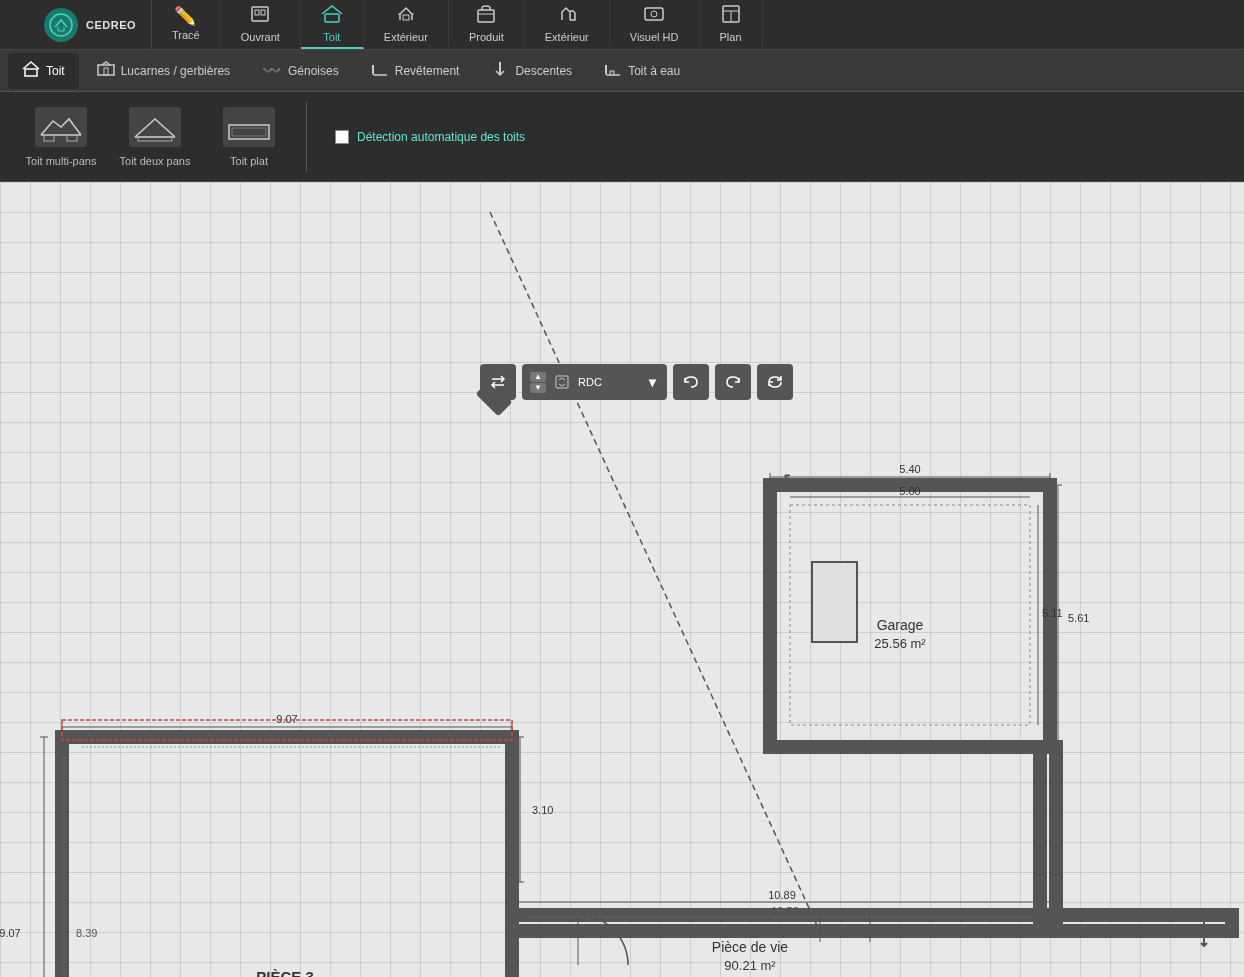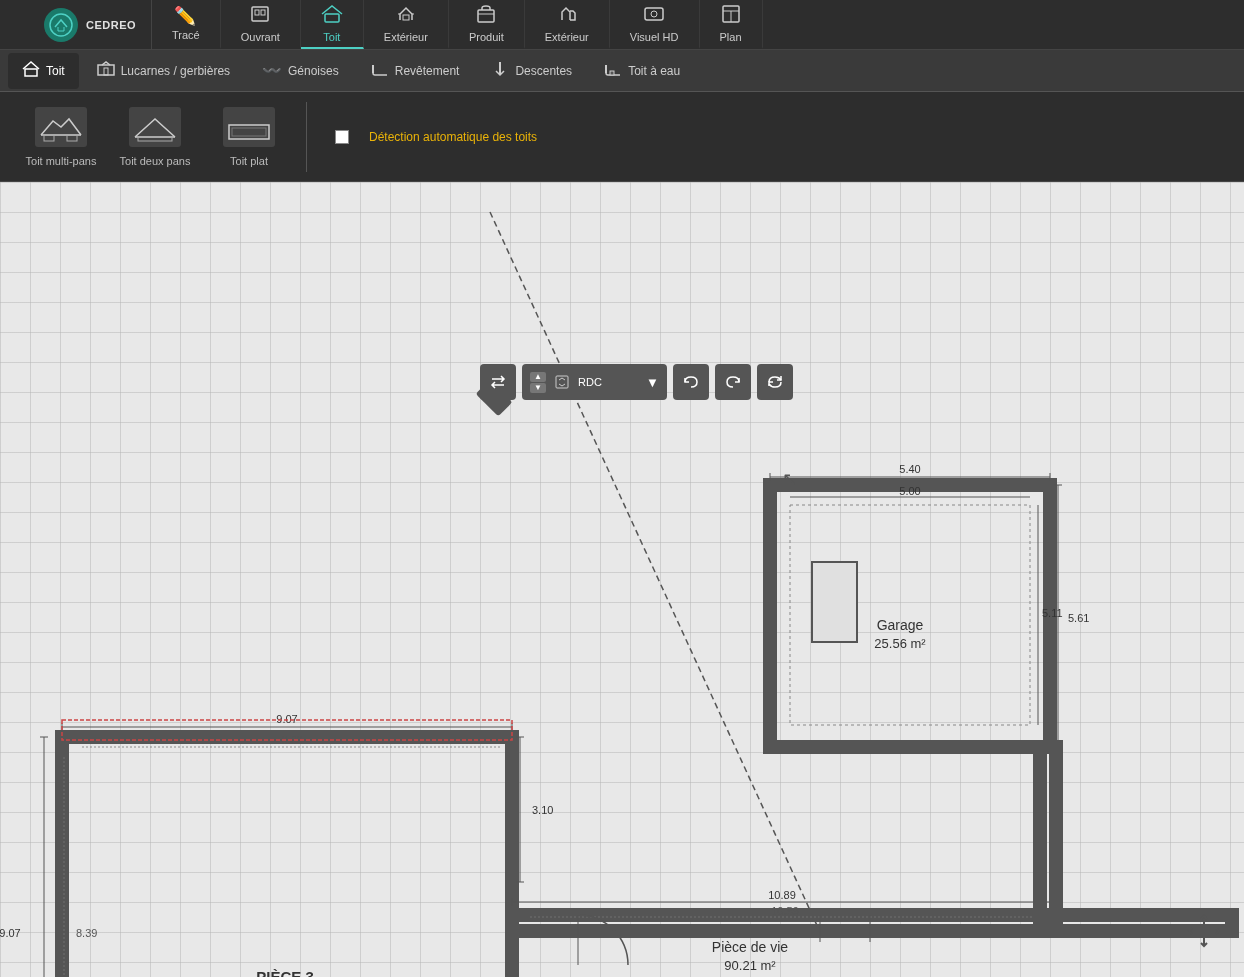--- a/index.html
+++ b/index.html
@@ -120,24 +120,24 @@
     }
     .roof-separator {
       width: 1px;
       height: 70px;
       background: #555;
       margin: 0 8px;
     }
     .auto-detect {
       display: flex;
       align-items: center;
-      gap: 20px;
+      gap: 8px;
       margin-left: 16px;
       font-size: 12px;
-      color: #eab308;
+      color: #5eead4;
     }
     .checkbox-custom {
       width: 14px;
       height: 14px;
       border: 1px solid #888;
       background: #fff;
       display: inline-block;
     }
 
     

